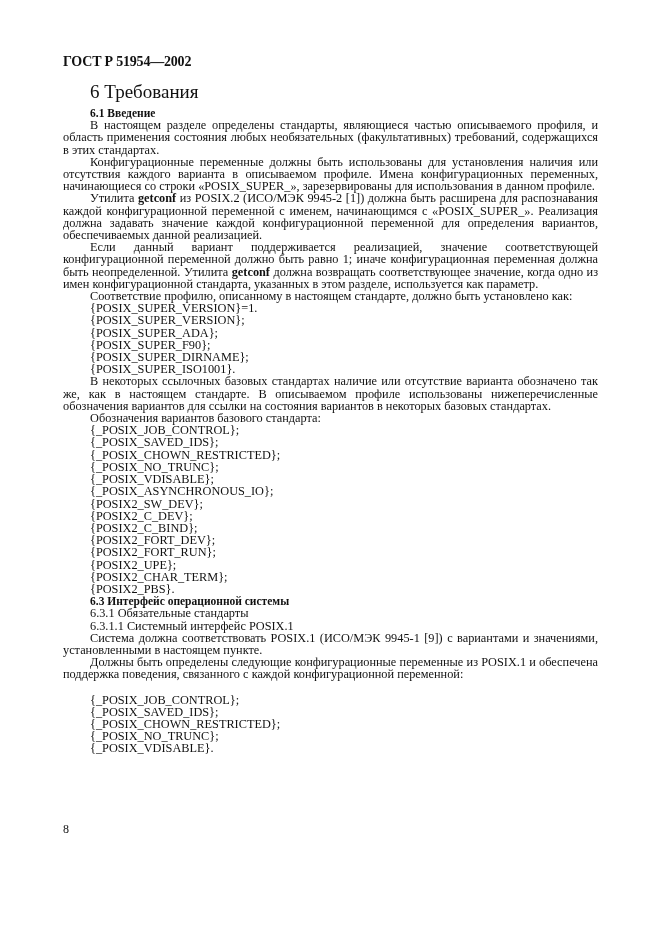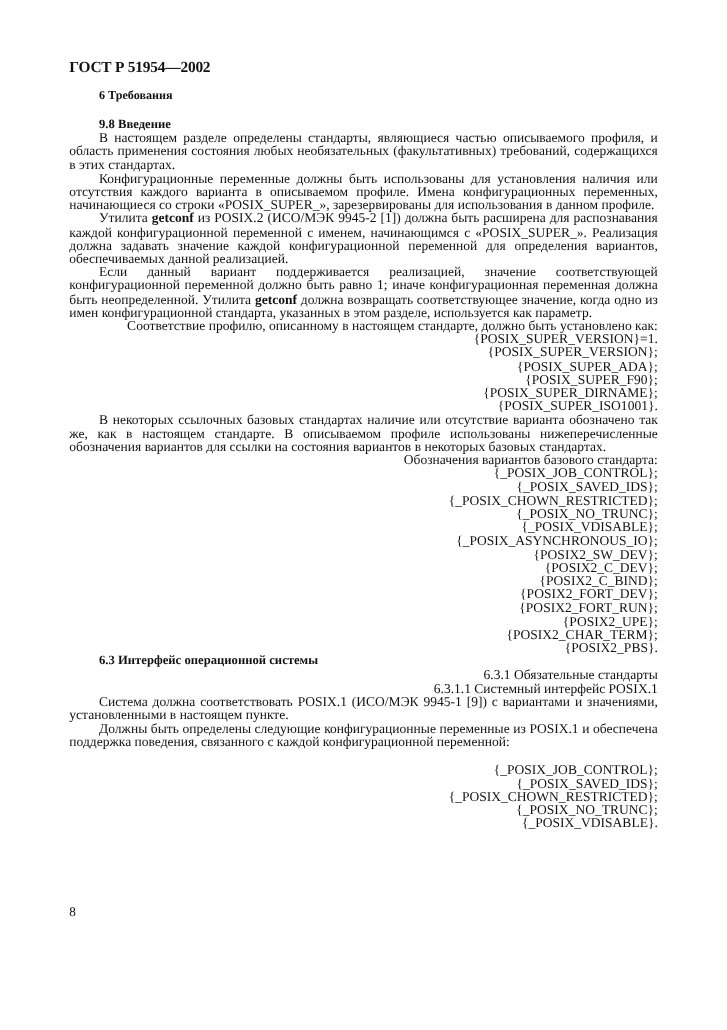--- a/index.html
+++ b/index.html
@@ -1,34 +1,34 @@
 <!DOCTYPE html>
 <html><head>
 <meta charset="utf-8">
 <style>
   html, body { margin: 0; padding: 0; background: #ffffff; }
   body { width: 661px; height: 936px; position: relative; overflow: hidden; color: #111; }
   .hdr { position: absolute; left: 63px; top: 54px; font-family: "Liberation Serif", serif; font-weight: bold; font-size: 14px; letter-spacing: -0.2px; }
-  .h1 { position: absolute; left: 90px; top: 81px; font-family: "Liberation Serif", serif; font-weight: bold; font-size: 11px; }
+  .h1 { position: absolute; left: 90px; top: 81px; font-family: "Liberation Serif", serif; font-weight: normal; font-size: 19px; }
   .body { position: absolute; left: 63px; top: 107px; width: 535px; font-family: "Liberation Serif", serif; font-size: 12.3px; line-height: 12.2px; }
   .body p { margin: 0; text-align: justify; text-indent: 27px; }
   .body .h2 { font-weight: bold; font-size: 11.5px; text-indent: 27px; margin: 0; }
-  .body .ind { margin: 0; padding-left: 27px; text-indent: 0; text-align: right; }
+  .body .ind { margin: 0; padding-left: 27px; text-indent: 0; text-align: left; }
   .body .gap { height: 13px; }
   .body b { font-weight: bold; }
   .pagenum { position: absolute; left: 63px; top: 822px; font-family: "Liberation Serif", serif; font-size: 12px; }
 </style>
 </head>
 <body>
 
 <div class="hdr">ГОСТ Р 51954—2002</div>
 <div class="h1">6  Требования</div>
 
 <div class="body">
-  <div class="h2">9.8  Введение</div>
+  <div class="h2">6.1  Введение</div>
   <p>В настоящем разделе определены стандарты, являющиеся частью описываемого профиля, и область применения состояния любых необязательных (факультативных) требований, содержащихся в этих стандартах.</p>
 
   <p>Конфигурационные переменные должны быть использованы для установления наличия или отсутствия каждого варианта в описываемом профиле. Имена конфигурационных переменных, начинающиеся со строки «POSIX_SUPER_», зарезервированы для использования в данном профиле.</p>
   <p><span>Утилита </span><b>getconf</b><span> из POSIX.2 (ИСО/МЭК 9945-2 [1]) должна быть расширена для распознавания каждой конфигурационной переменной с именем, начинающимся с «POSIX_SUPER_». Реализация должна задавать значение каждой конфигурационной переменной для определения вариантов, обеспечиваемых данной реализацией.</span></p>
   <p><span>Если данный вариант поддерживается реализацией, значение соответствующей конфигурационной переменной должно быть равно 1; иначе конфигурационная переменная должна быть неопределенной. Утилита </span><b>getconf</b><span> должна возвращать соответствующее значение, когда одно из имен конфигурационной стандарта, указанных в этом разделе, используется как параметр.</span></p>
   <div class="ind">Соответствие профилю, описанному в настоящем стандарте, должно быть установлено как:</div>
   <div class="ind">{POSIX_SUPER_VERSION}=1.</div>
   <div class="ind">{POSIX_SUPER_VERSION};</div>
   <div class="ind">{POSIX_SUPER_ADA};</div>
   <div class="ind">{POSIX_SUPER_F90};</div>

